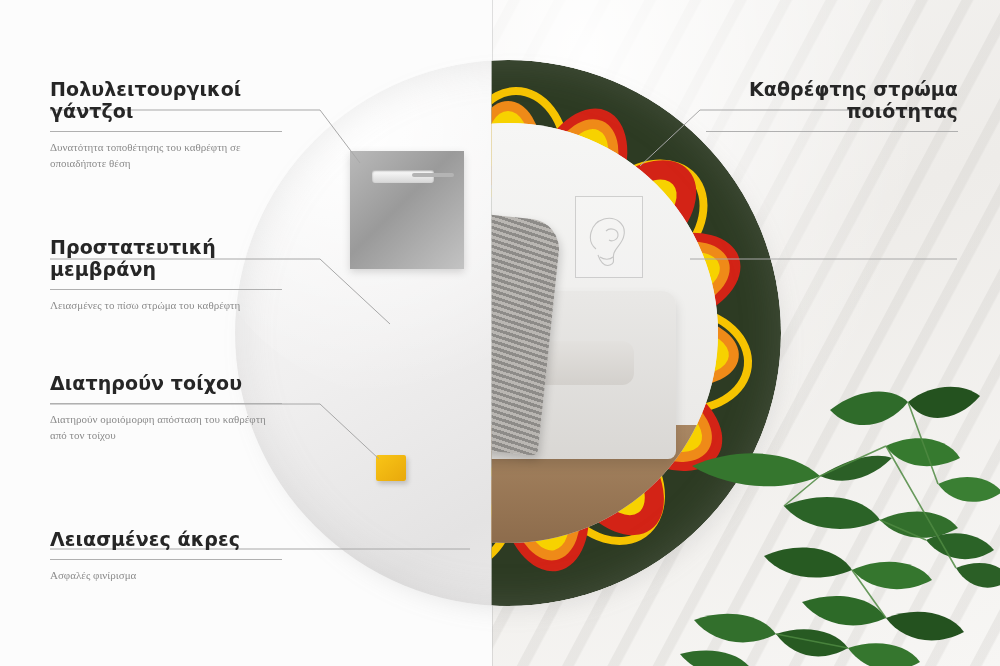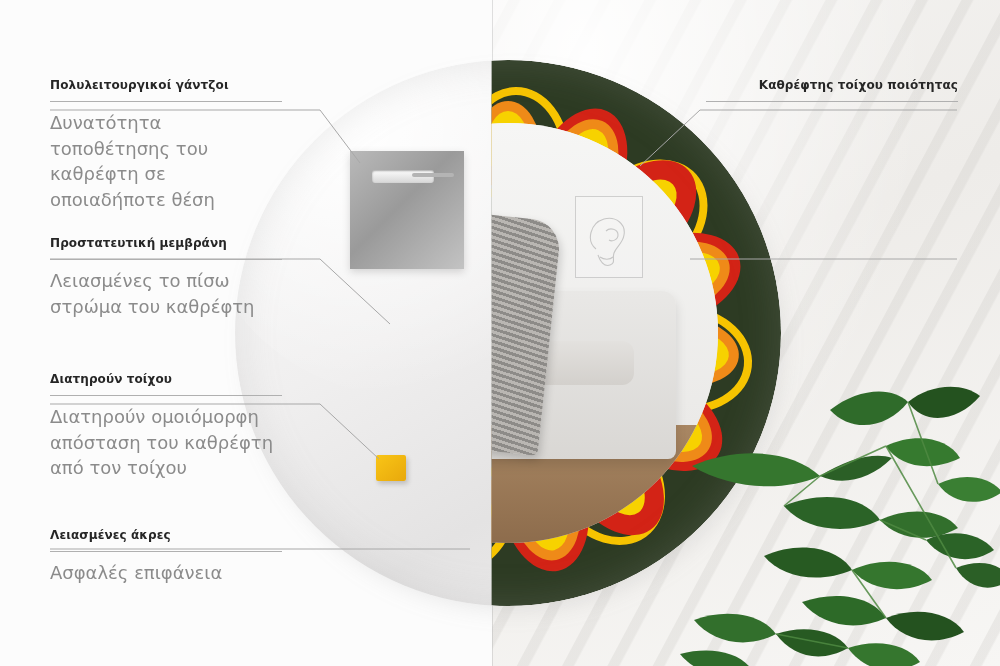--- a/index.html
+++ b/index.html
@@ -79,22 +79,22 @@
   .hook-slot::after{content:"";position:absolute;left:40px;top:3px;width:42px;height:4px;border-radius:2px;
      background:#b4b4b4;}
   .spacer{position:absolute;left:376px;top:455px;width:30px;height:26px;border-radius:2px;
      background:linear-gradient(140deg,#f9c516,#e8a80c);box-shadow:2px 3px 5px rgba(0,0,0,.18);}
 
   
   .leaders{position:absolute;left:0;top:0;width:1000px;height:666px;pointer-events:none;}
 
   
   .callout{position:absolute;}
-  .callout h3{margin:0 0 9px 0;font-size:12px;font-weight:700;color:#262626;letter-spacing:.1px;}
-  .callout p{margin:8px 0 0 0;font-size:18px;line-height:1.42;color:#8b8b8b;font-weight:400;}
+  .callout h3{margin:0 0 9px 0;font-size:19px;font-weight:700;color:#262626;letter-spacing:.1px;}
+  .callout p{margin:8px 0 0 0;font-size:11px;line-height:1.42;color:#8b8b8b;font-weight:400;font-family:Liberation Serif, serif;}
   .rule{height:1px;background:#b0b0b0;width:100%;}
   .left-col{left:50px;width:232px;text-align:left;}
   .right-col{right:42px;width:252px;text-align:right;}
 
   
   .plant{position:absolute;right:-10px;bottom:-14px;width:330px;height:300px;}
   .plant svg{display:block;}
 </style>
 </head>
 <body>
@@ -245,25 +245,25 @@
 
   <div class="callout left-col" style="top:372px">
     <h3>Διατηρούν τοίχου</h3>
     <div class="rule"></div>
     <p>Διατηρούν ομοιόμορφη απόσταση του καθρέφτη από τον τοίχου</p>
   </div>
 
   <div class="callout left-col" style="top:528px">
     <h3>Λειασμένες άκρες</h3>
     <div class="rule"></div>
-    <p>Ασφαλές επιφάνεια</p>
+    <p>Ασφαλές φινίρισμα</p>
   </div>
 
   <div class="callout right-col" style="top:78px">
-    <h3>Καθρέφτης τοίχου ποιότητας</h3>
+    <h3>Καθρέφτης στρώμα ποιότητας</h3>
     <div class="rule"></div>
   </div>
 
 
   <div class="plant">
     <svg width="330" height="300" viewBox="0 0 330 300">
       <g fill="#2f6b2a">
         <path d="M12 86 C58 66 112 70 140 96 C104 112 52 110 12 86 Z" fill="#35762e"></path>
         <path d="M140 96 C168 78 196 72 212 78 C190 100 162 106 140 96 Z" fill="#2b5f26"></path>
         <path d="M150 30 C178 8 212 6 228 22 C208 48 172 54 150 30 Z" fill="#2f6b2a"></path>

